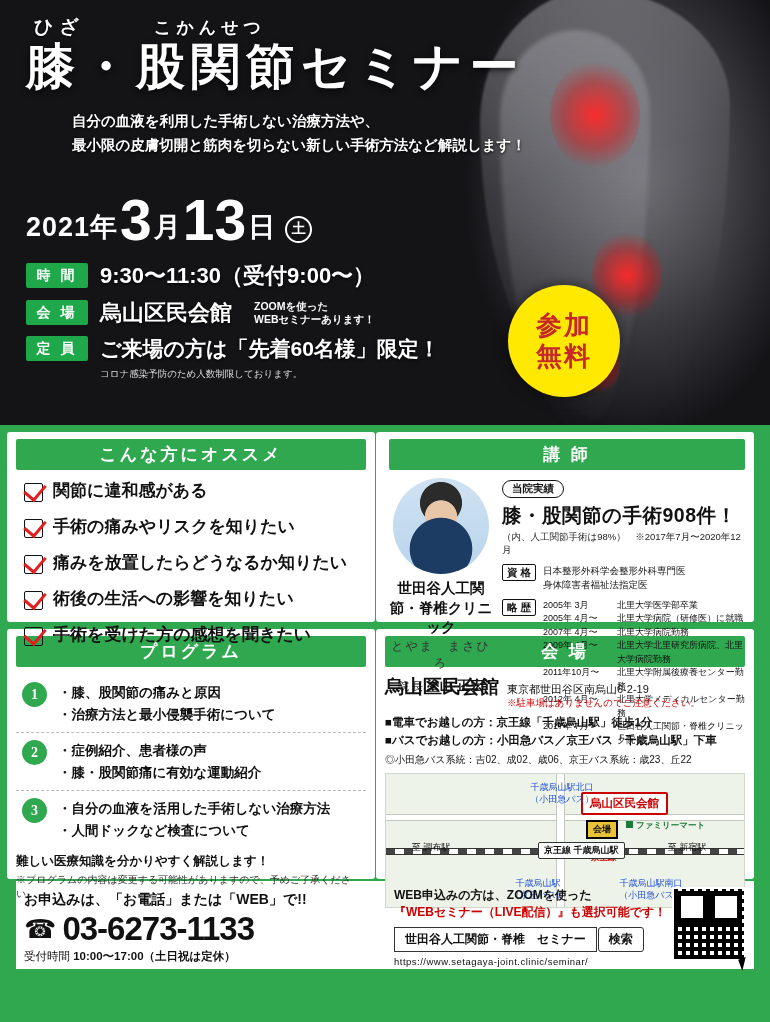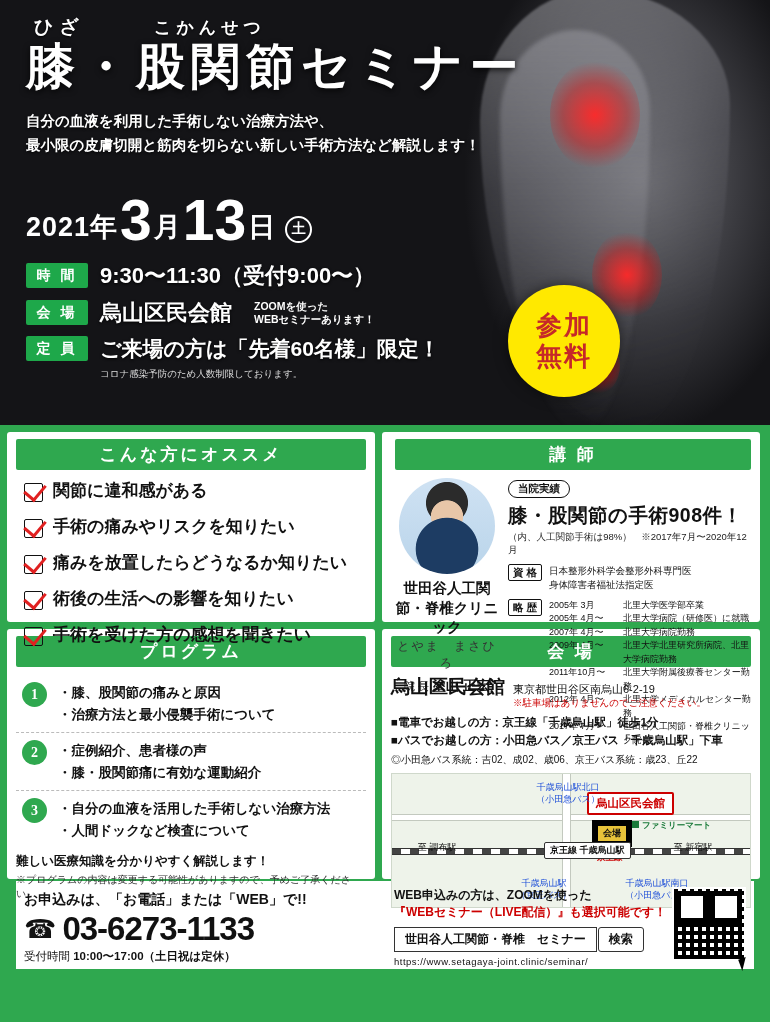--- a/index.html
+++ b/index.html
@@ -74,20 +74,21 @@
     margin:0 0 2px 0;
     text-shadow:0 2px 6px rgba(0,0,0,.8);
   }
   .lead {
     color:#fff;
     font-size:14.5px;
     font-weight:700;
     line-height:1.65;
     margin-top:16px;
     text-shadow:0 1px 3px #000;
+    margin-left:46px;
   }
 
   .date-row {
     margin-top:34px;
     display:flex; align-items:flex-end; gap:2px;
     color:#fff;
   }
   .d-year { font-size:27px; font-weight:700; letter-spacing:1px; padding-bottom:4px;}
   .d-big { font-size:57px; font-weight:700; line-height:1; }
   .d-unit { font-size:27px; font-weight:700; padding-bottom:4px;}
@@ -133,21 +134,21 @@
 
   
   .body-wrap {
     background:#2fa84f;
     padding:7px;
     height:597px;
   }
   .grid {
     display:grid;
     grid-template-columns:368px 378px;
-    gap:7px;
+    gap:1px;
   }
   .card {
     background:#fff;
     border-radius:3px;
     padding:7px 9px 9px 9px;
   }
   .card-head {
     background:#2fa84f;
     color:#fff;
     text-align:center;
@@ -275,21 +276,21 @@
   }
   .map-lbl { position:absolute; font-size:9px; line-height:1.3; text-align:center; }
   .map-lbl.blue { color:#1d4ed8; }
   .hall-box {
     position:absolute; left:195px; top:18px;
     background:#fff; border:2px solid #c00; color:#c00;
     font-size:11.5px; font-weight:700; padding:2px 7px; border-radius:2px;
   }
   .hall-chip {
     position:absolute; left:200px; top:46px;
-    background:#e8c33a; border:6px solid #000000;
+    background:#e8c33a; border:2px solid #000000;
     font-size:9px; padding:1px 5px; font-weight:700;
   }
   .mart {
     position:absolute; left:240px; top:46px;
     font-size:8.5px; color:#1a7a3a; font-weight:700;
   }
   .mart:before{
     content:""; display:inline-block; width:7px;height:7px;
     background:#1a7a3a; margin-right:3px;
   }

